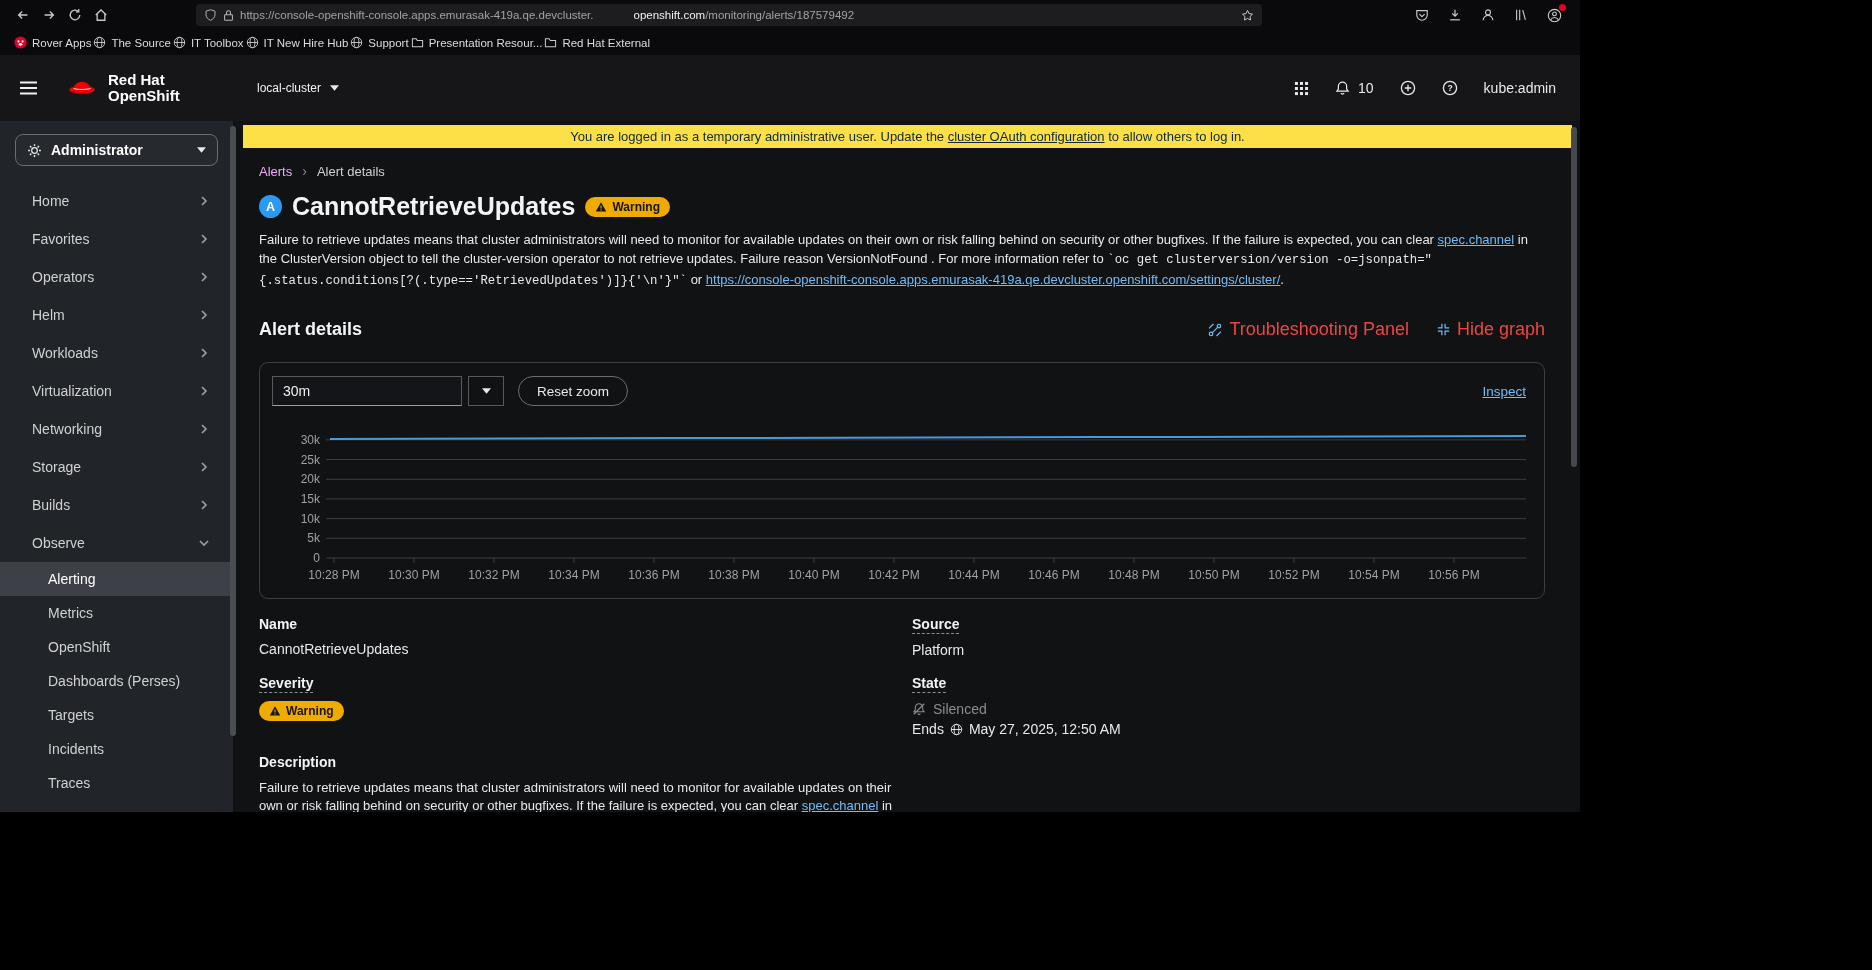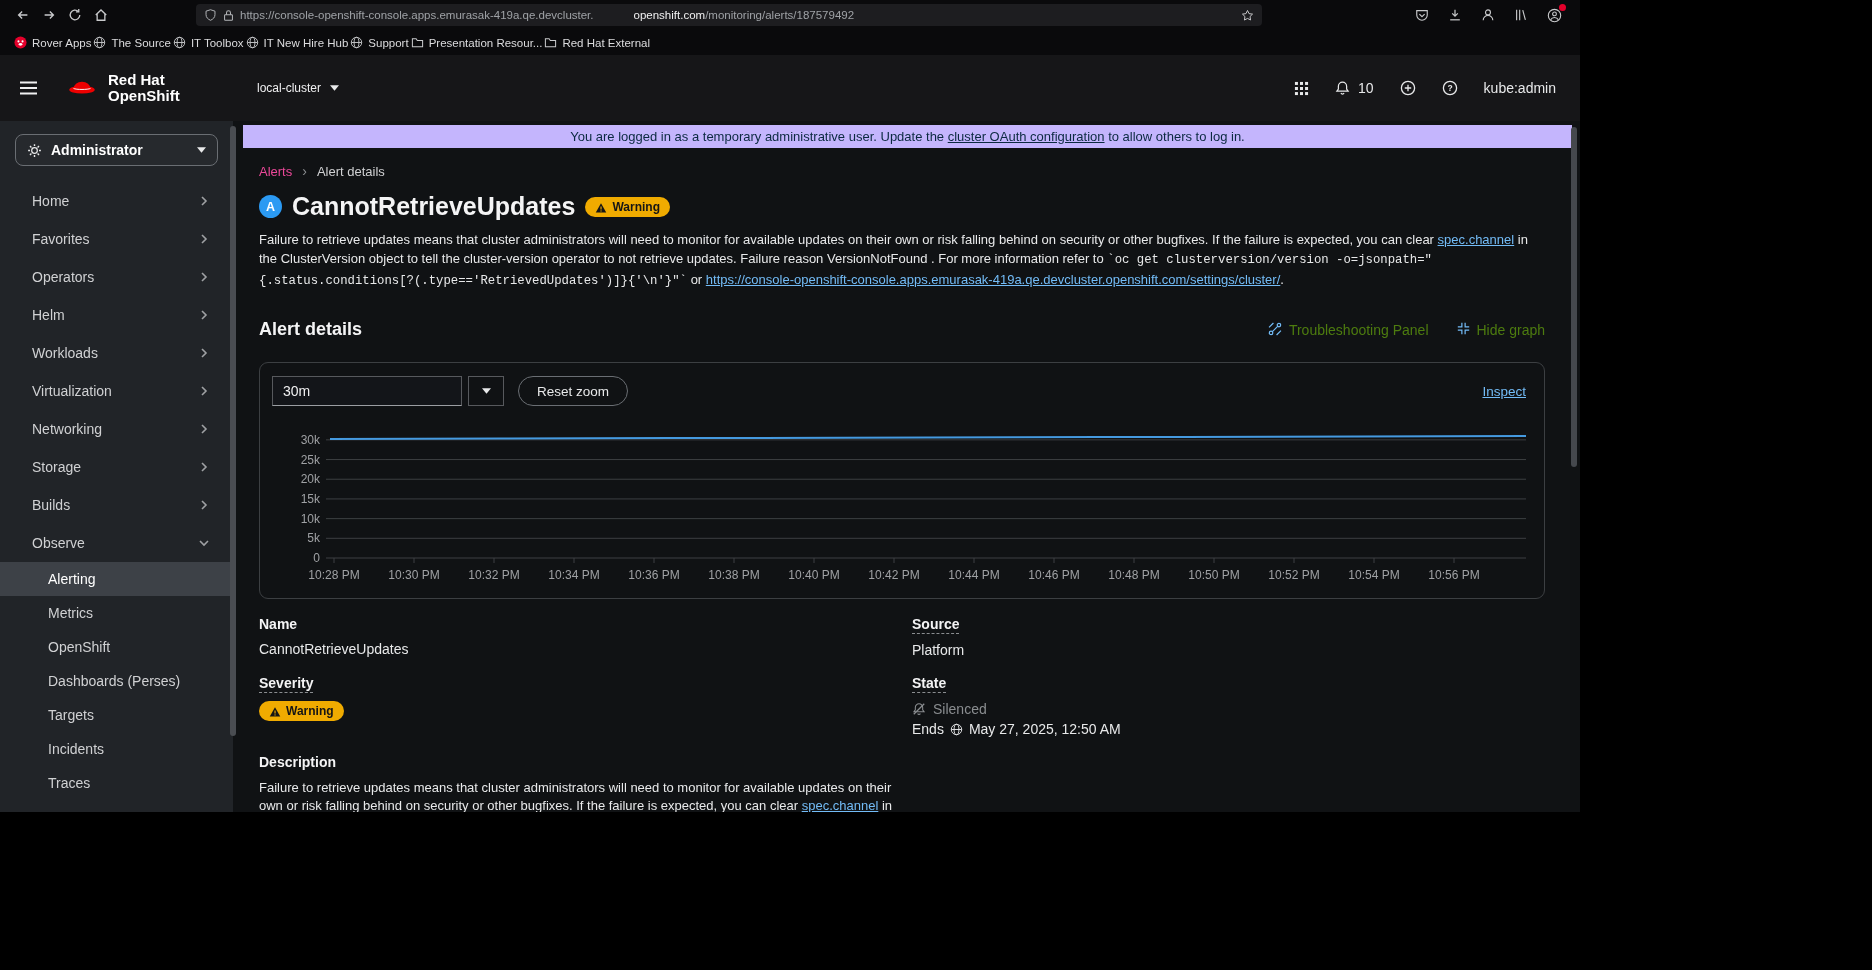--- a/index.html
+++ b/index.html
@@ -41,41 +41,41 @@
   .nav { margin-top:16px; }
   .nav-item { height:38px; display:flex; align-items:center; padding:0 24px 0 32px; color:#d0d1d3; font-size:14px; cursor:pointer; }
   .nav-item .chev { margin-left:auto; }
   .nav-sub { height:34px; display:flex; align-items:center; padding-left:48px; color:#d0d1d3; font-size:14px; cursor:pointer; }
   .nav-sub.active { background:#3d4147; color:#fff; }
   .side-scroll { position:absolute; left:230px; top:5px; width:6px; height:610px; background:#4a4d52; border-radius:3px; }
   .main-scroll { position:absolute; right:3px; top:6px; width:6px; height:340px; background:#45484d; border-radius:3px; }
 
   .main { flex:1; padding-left:10px; overflow:hidden; position:relative; }
 
-  .banner { margin:4px 8px 0 0; height:23px; background:#c4b5fd; color:#0b2940; font-size:13px; display:flex; align-items:center; justify-content:center; white-space:pre; }
+  .banner { margin:4px 8px 0 0; height:23px; background:#fde047; color:#0b2940; font-size:13px; display:flex; align-items:center; justify-content:center; white-space:pre; }
   .banner .blink { color:#0b2940; text-decoration:underline; cursor:pointer; }
 
   .breadcrumb { margin:15px 0 0 16px; display:flex; align-items:center; gap:10px; font-size:13px; }
-  .crumb-link { color:#ec4899; cursor:pointer; }
+  .crumb-link { color:#f0abfc; cursor:pointer; }
   .crumb-sep { color:#8a8d90; font-size:14px; }
   .crumb-cur { color:#d0d1d3; }
 
   .title-row { margin:13px 0 0 16px; display:flex; align-items:center; gap:10px; }
   .res-badge { width:23px; height:23px; border-radius:50%; background:#2b9af3; color:#fff; font-weight:bold; font-size:12.5px; display:flex; align-items:center; justify-content:center; flex:none; }
   h1 { font-size:25px; color:#f4f4f5; font-weight:bold; }
-  .warn-badge { display:inline-flex; align-items:flex-end; gap:5px; background:#f0ab00; color:#151515; font-size:12px; font-weight:bold; border-radius:12px; padding:3px 10px; }
+  .warn-badge { display:inline-flex; align-items:center; gap:5px; background:#f0ab00; color:#151515; font-size:12px; font-weight:bold; border-radius:12px; padding:3px 10px; }
 
   .desc { margin:9px 40px 0 16px; max-width:1280px; font-size:13px; line-height:19px; color:#e8e9ea; }
   .link { color:#73bcf7; text-decoration:underline; cursor:pointer; overflow-wrap:anywhere; }
   .code { font-family:"Liberation Mono",monospace; font-size:12.3px; }
 
   .section-row { margin:28px 35px 0 16px; display:flex; align-items:center; }
   h2 { font-size:18px; color:#f4f4f5; font-weight:bold; }
   .section-actions { margin-left:auto; display:flex; gap:28px; }
-  .action-link { display:flex; align-items:flex-start; gap:7px; color:#4d7c0f; font-size:14px; cursor:pointer; }
+  .action-link { display:flex; align-items:center; gap:7px; color:#ef4444; font-size:18px; cursor:pointer; }
 
   .graph-card { margin:22px 35px 0 16px; border:1px solid #3c3f42; border-radius:9px; padding:13px 12px 6px; }
   .graph-toolbar { display:flex; align-items:center; }
   .duration-input { width:190px; height:30px; background:#131519; border:1px solid #57595d; border-bottom-color:#9b9ea2; color:#f0f0f1; font-size:14px; padding:0 10px; font-family:"Liberation Sans",sans-serif; }
   .caret-btn { width:36px; height:30px; margin-left:6px; border:1px solid #57595d; background:transparent; display:flex; align-items:center; justify-content:center; cursor:pointer; }
   .reset-btn { margin-left:14px; height:30px; padding:0 18px; border:1px solid #6a6e73; border-radius:15px; background:transparent; color:#e8e9ea; font-size:13.5px; font-family:"Liberation Sans",sans-serif; cursor:pointer; }
   .inspect { margin-left:auto; margin-right:6px; color:#73bcf7; font-size:13.5px; text-decoration:underline; cursor:pointer; }
   .chart-wrap { margin-top:10px; }
   .tick-label { fill:#9fa1a4; font-size:12px; font-family:"Liberation Sans",sans-serif; }
 

